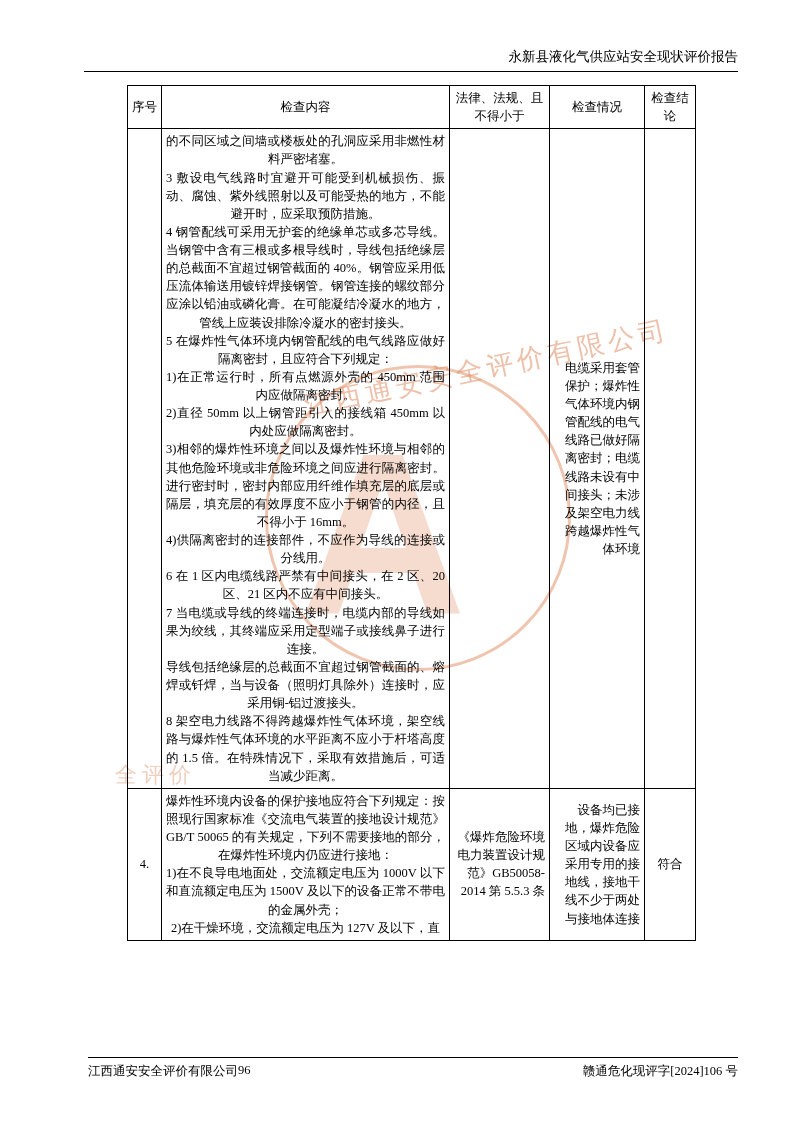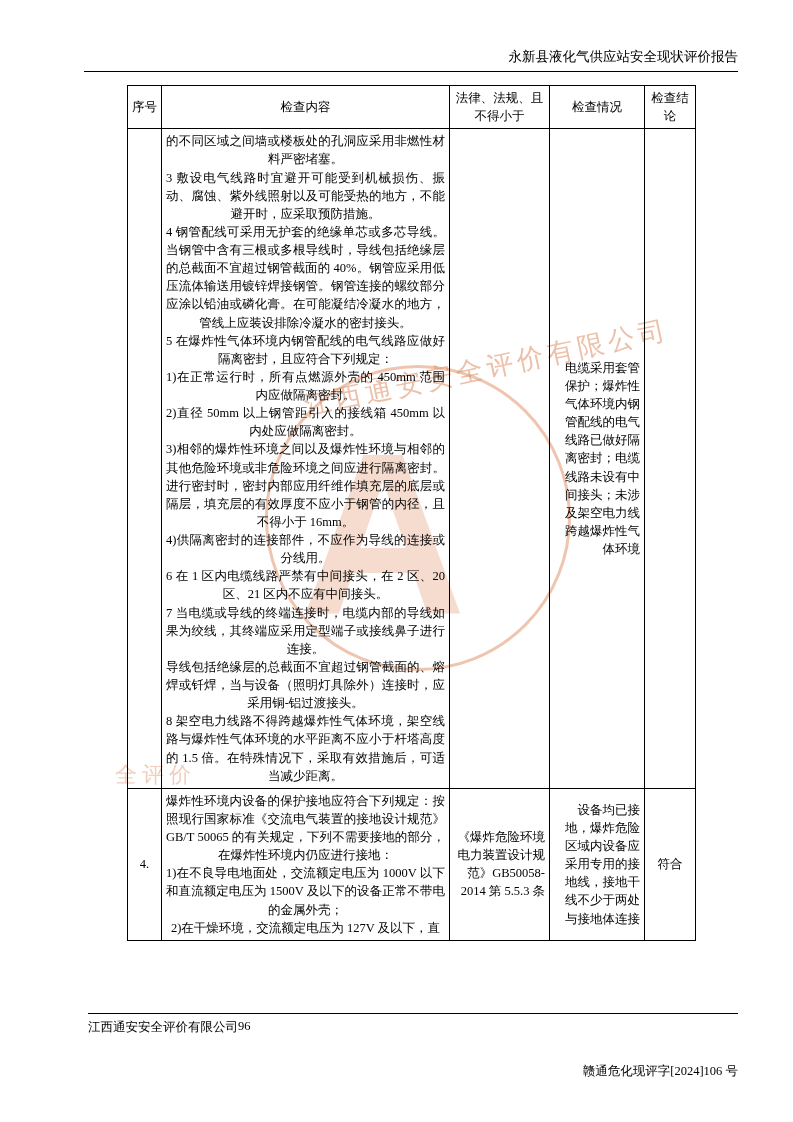--- a/index.html
+++ b/index.html
@@ -103,21 +103,21 @@
   .footer-rule {
     border-top: 1px solid #000;
     margin-bottom: 5px;
   }
   .footer-row {
     display: flex;
     justify-content: space-between;
     font-size: 12.5px;
   }
   .footer-center { flex: 1; text-align: left; }
-  .footer-right { text-align: right; margin-top: 44px; }
+  .footer-right { text-align: right; }
 
   
   .table-wrap {
     position: absolute;
     left: 127px;
     top: 85px;
     width: 568px;
     z-index: 2;
   }
   table.doc {

